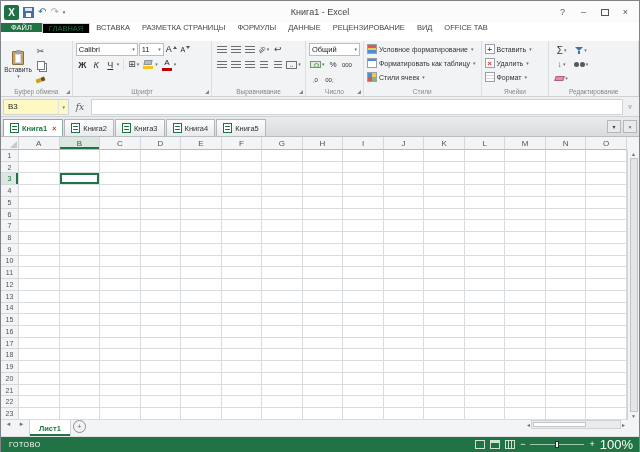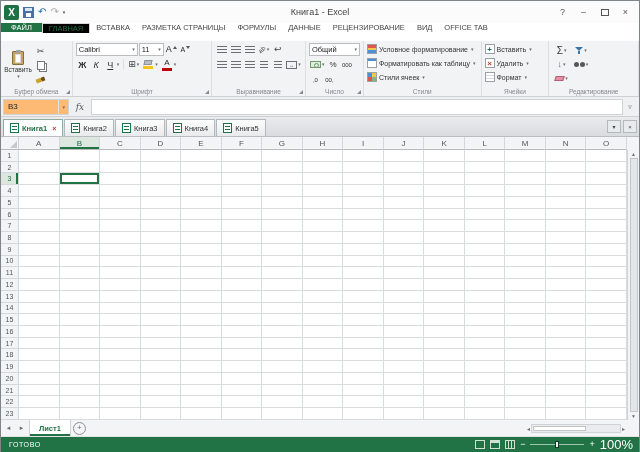--- a/index.html
+++ b/index.html
@@ -106,21 +106,21 @@
   .funnel-wrap{display:flex;flex-direction:column;align-items:center;}
   .funnel-top{width:0;height:0;border-left:4px solid transparent;border-right:4px solid transparent;border-top:4px solid #3a75a8;}
   .funnel-stem{width:2px;height:3px;background:#3a75a8;}
   .binoc{width:11px;height:5px;position:relative;}
   .binoc::before,.binoc::after{content:"";position:absolute;top:0;width:5px;height:5px;border-radius:50%;background:#55585c;}
   .binoc::before{left:0;}
   .binoc::after{right:0;}
 
   
   .fbar{height:20px;background:#eef0f2;border-bottom:1px solid #cfd0d2;display:flex;align-items:center;padding:2px 2px;flex:0 0 auto;}
-  .namebox{width:66px;height:16px;background:#fdba74;border:1px solid #cfd3d6;display:flex;align-items:center;padding-left:4px;font-size:8px;}
+  .namebox{width:66px;height:16px;background:#fef9c3;border:1px solid #cfd3d6;display:flex;align-items:center;padding-left:4px;font-size:8px;}
   .namebox .nb-arrow{margin-left:auto;border-left:1px solid #e0e2e4;height:100%;display:flex;align-items:center;padding:0 3px;font-size:5px;color:#6d6e71;}
   .fx{width:22px;text-align:center;font-style:italic;font-family:"DejaVu Serif","Liberation Serif",serif;font-size:9px;color:#555;}
   .finput{flex:1;height:16px;background:#fff;border:1px solid #cfd3d6;font-size:8px;padding:0 3px;display:flex;align-items:center;}
   .fexpand{width:14px;text-align:center;color:#666;font-size:7px;}
 
   
   .wbbar{height:20px;background:linear-gradient(#e9ebed,#d9dcdf);border-bottom:1px solid #b9bdc1;display:flex;align-items:flex-end;padding:0 2px;flex:0 0 auto;}
   .wbtabs{display:flex;align-items:flex-end;gap:1px;}
   .wbtab{height:17px;display:flex;align-items:center;gap:3px;padding:0 6px;background:linear-gradient(#fdfdfd,#e8eaec);border:1px solid #b3b8bc;border-bottom:none;font-size:7.5px;color:#333;white-space:nowrap;}
   .wbtab.active{background:#fff;color:#217346;font-weight:bold;border-color:#8fae9f;}
@@ -141,21 +141,21 @@
   .grow{flex:1;display:flex;min-height:0;}
   .rh{width:18px;border-right:1px solid #d4d8db;border-bottom:1px solid #d4d8db;background:#f3f4f6;display:flex;align-items:center;justify-content:center;font-size:7px;color:#555;flex:0 0 auto;}
   .rh.sel{background:#dce8df;color:#1e6a40;box-shadow:inset -2px 0 0 #217346;}
   .cell{flex:1;border-right:1px solid #d9dcdf;border-bottom:1px solid #d9dcdf;background:#fff;}
   .cell.sel{box-shadow:inset 0 0 0 2px #217346;}
   .vscroll{position:absolute;top:13px;right:0;bottom:0;width:12px;background:#f3f4f6;border-left:1px solid #cfd3d6;display:flex;flex-direction:column;align-items:center;padding:1px;}
   .vs-arrow{font-size:5px;color:#6d6e71;line-height:6px;}
   .vs-thumb{flex:1;width:8px;background:#e3e6e8;border:1px solid #c2c6c9;margin:1px 0;}
 
   
-  .sheetbar{height:17px;background:#f3f4f6;display:flex;align-items:center;padding:0 2px;gap:2px;border-bottom:1px solid #e0e2e4;flex:0 0 auto;}
+  .sheetbar{height:17px;background:#f3f4f6;display:flex;align-items:flex-start;padding:0 2px;gap:2px;border-bottom:1px solid #e0e2e4;flex:0 0 auto;}
   .nav{width:11px;text-align:center;color:#6d6e71;font-size:7px;}
   .sheettabs{display:flex;align-items:stretch;height:100%;}
   .sheettab{height:100%;display:flex;align-items:center;padding:0 9px;background:#fff;border-left:1px solid #cfd3d6;border-right:1px solid #cfd3d6;color:#217346;font-weight:bold;font-size:7.5px;box-shadow:inset 0 -2px 0 #217346;}
   .addsheet{width:13px;height:13px;border-radius:50%;border:1px solid #8b9096;color:#6d6e71;display:flex;align-items:center;justify-content:center;font-size:8px;line-height:8px;}
   .hscroll{margin-left:auto;display:flex;align-items:center;gap:1px;width:110px;padding-right:12px;}
   .hs-arrow{font-size:6px;color:#6d6e71;}
   .hs-track{flex:1;height:9px;background:#e9ebed;border:1px solid #cfd3d6;position:relative;}
   .hs-thumb{position:absolute;left:1px;top:1px;bottom:1px;width:60%;background:#fdfdfd;border:1px solid #c2c6c9;}
 
   

